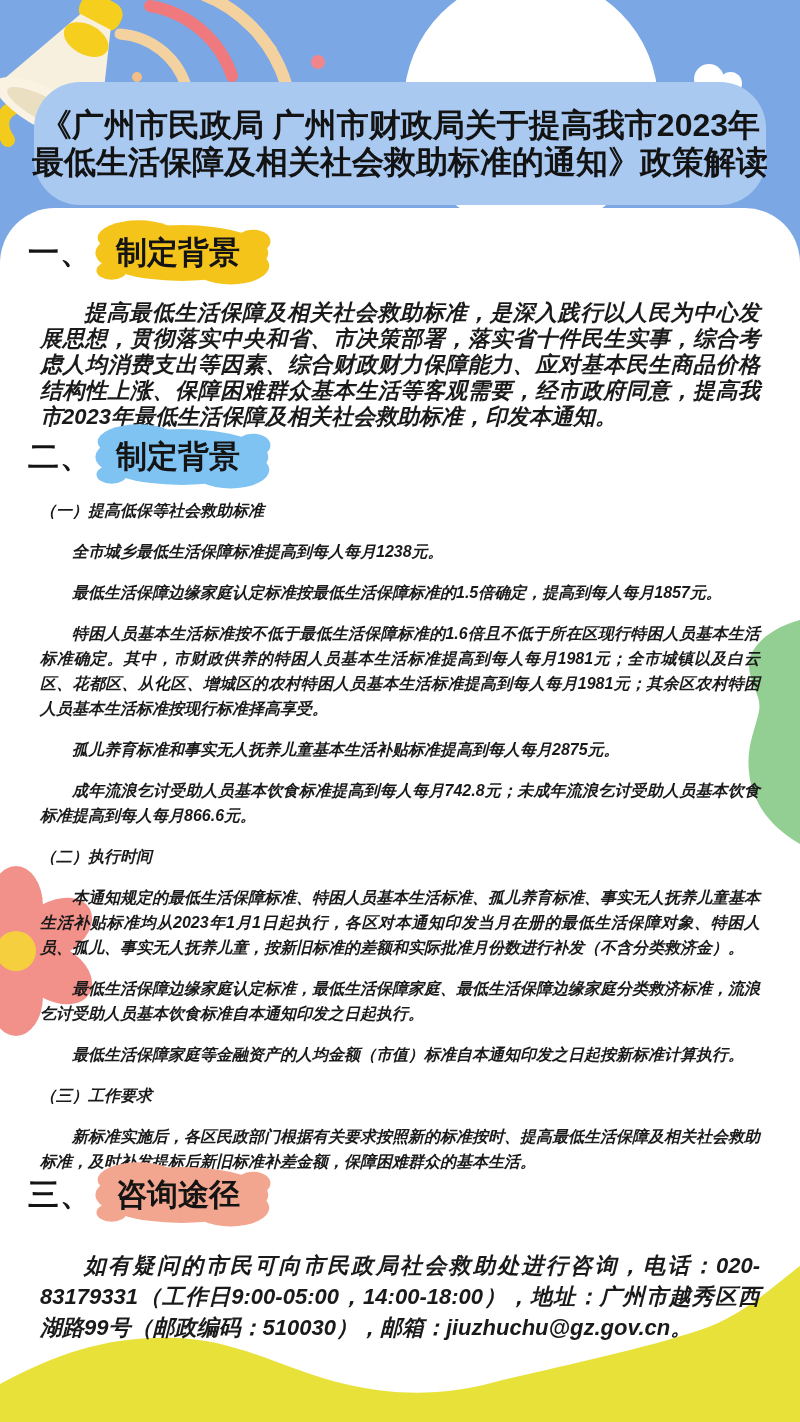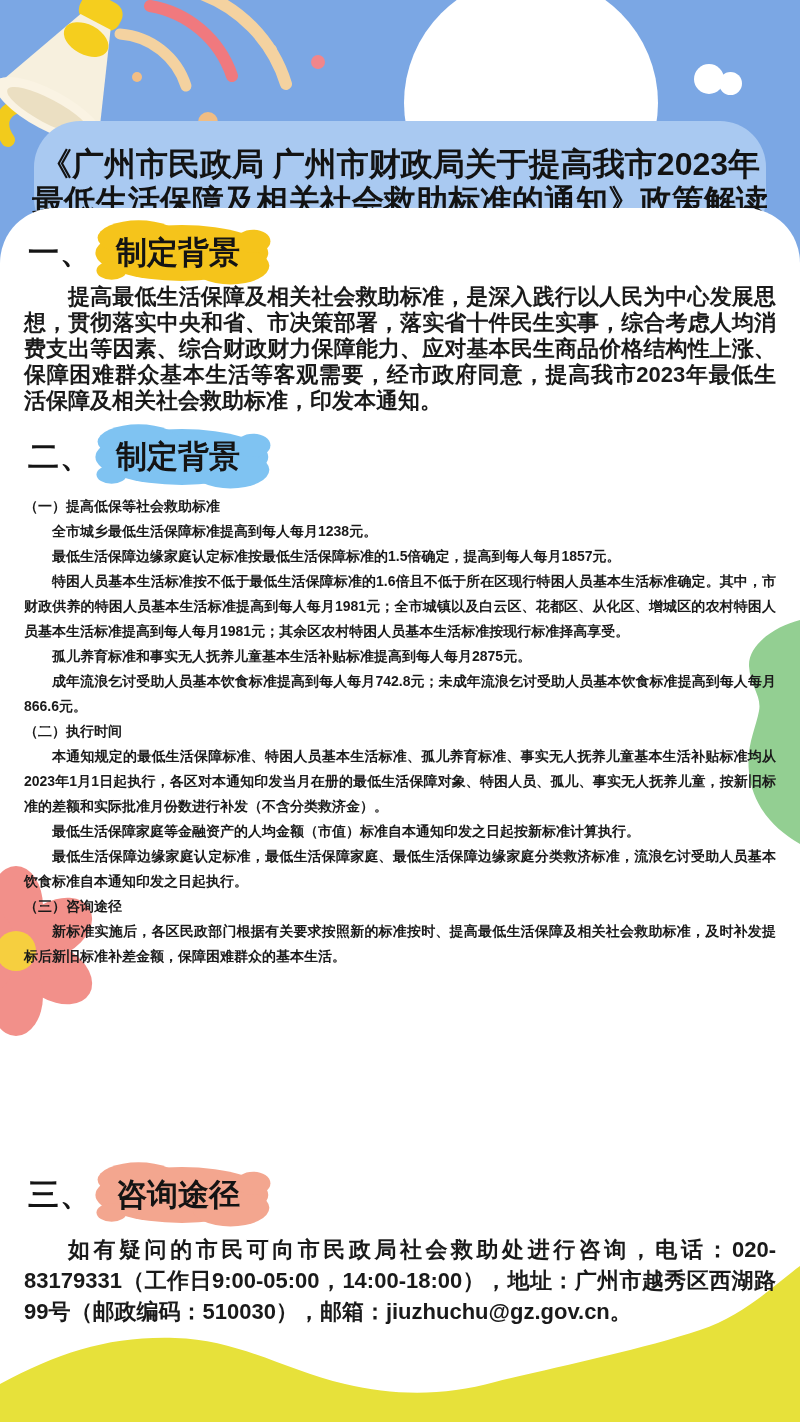--- a/index.html
+++ b/index.html
@@ -11,21 +11,21 @@
   }
   
   .cloud{position:absolute;background:#FFFFFF;border-radius:50%;}
   .c1{left:404px;top:-24px;width:254px;height:254px;}
   .c2{left:694px;top:64px;width:30px;height:30px;}
   .c3{left:719px;top:72px;width:23px;height:23px;}
   .megaphone-svg{position:absolute;left:0;top:0;width:360px;height:170px;overflow:visible;}
   .title-card{
     position:absolute;left:34px;top:82px;width:732px;height:123px;
     background:#A9C9F1;border-radius:46px;
-    display:flex;flex-direction:column;justify-content:center;align-items:center;margin-top:39px;
+    display:flex;flex-direction:column;justify-content:center;align-items:center;
   }
   .title-line{
     font-size:32px;line-height:37px;color:#131313;letter-spacing:0px;
     white-space:nowrap;text-align:center;
   }
   
   .panel{
     position:absolute;left:0;top:208px;width:800px;height:1214px;
     background:#FFFFFF;border-radius:55px 55px 0 0;overflow:hidden;
   }
@@ -37,24 +37,24 @@
   .sec-head{position:absolute;display:flex;align-items:center;font-size:31px;color:#141414;}
   .sh1{top:10px;left:28px;}
   .sh2{top:214px;left:28px;}
   .sh3{top:952px;left:28px;}
   .sec-num{margin-right:4px;letter-spacing:1px;position:relative;z-index:1;}
   .sec-title{position:relative;padding:14px 20px;text-align:right;}
   .sec-title .blob{position:absolute;left:-6px;top:0;width:112%;height:100%;z-index:0;}
   .sec-title .t{position:relative;z-index:1;}
   
   .body-text{position:absolute;left:24px;right:24px;text-align:justify;}
-  .body-text p{margin:0;}
+  .body-text p{margin:16px;font-style:italic;}
   .ind{text-indent:2em;}
   .p-intro{top:76px;font-size:22px;line-height:26px;}
-  .p-main{top:286px;font-size:14px;line-height:25px;}
+  .p-main{top:274px;font-size:16px;line-height:25px;}
   .p-contact{top:1026px;font-size:22px;line-height:31px;}
 </style>
 </head>
 <body>
 
 <div class="poster">
 
   <div class="cloud c1"></div>
   <div class="cloud c2"></div>
   <div class="cloud c3"></div>
@@ -159,23 +159,23 @@
 
     <div class="body-text p-main">
       <p>（一）提高低保等社会救助标准</p>
       <p class="ind">全市城乡最低生活保障标准提高到每人每月1238元。</p>
       <p class="ind">最低生活保障边缘家庭认定标准按最低生活保障标准的1.5倍确定，提高到每人每月1857元。</p>
       <p class="ind">特困人员基本生活标准按不低于最低生活保障标准的1.6倍且不低于所在区现行特困人员基本生活标准确定。其中，市财政供养的特困人员基本生活标准提高到每人每月1981元；全市城镇以及白云区、花都区、从化区、增城区的农村特困人员基本生活标准提高到每人每月1981元；其余区农村特困人员基本生活标准按现行标准择高享受。</p>
       <p class="ind">孤儿养育标准和事实无人抚养儿童基本生活补贴标准提高到每人每月2875元。</p>
       <p class="ind">成年流浪乞讨受助人员基本饮食标准提高到每人每月742.8元；未成年流浪乞讨受助人员基本饮食标准提高到每人每月866.6元。</p>
       <p>（二）执行时间</p>
       <p class="ind">本通知规定的最低生活保障标准、特困人员基本生活标准、孤儿养育标准、事实无人抚养儿童基本生活补贴标准均从2023年1月1日起执行，各区对本通知印发当月在册的最低生活保障对象、特困人员、孤儿、事实无人抚养儿童，按新旧标准的差额和实际批准月份数进行补发（不含分类救济金）。</p>
+      <p class="ind">最低生活保障边缘家庭认定标准，最低生活保障家庭、最低生活保障边缘家庭分类救济标准，流浪乞讨受助人员基本饮食标准自本通知印发之日起执行。</p>
       <p class="ind">最低生活保障家庭等金融资产的人均金额（市值）标准自本通知印发之日起按新标准计算执行。</p>
-      <p class="ind">最低生活保障边缘家庭认定标准，最低生活保障家庭、最低生活保障边缘家庭分类救济标准，流浪乞讨受助人员基本饮食标准自本通知印发之日起执行。</p>
-      <p>（三）咨询途径</p>
+      <p>（三）工作要求</p>
       <p class="ind">新标准实施后，各区民政部门根据有关要求按照新的标准按时、提高最低生活保障及相关社会救助标准，及时补发提标后新旧标准补差金额，保障困难群众的基本生活。</p>
     </div>
 
     <div class="sec-head sh3">
       <span class="sec-num">三、</span>
       <span class="sec-title">
         <svg class="blob" viewBox="0 0 170 60" preserveAspectRatio="none">
           <g fill="#F3A68F">
             <ellipse cx="85" cy="30" rx="80" ry="24"></ellipse>
             <ellipse cx="45" cy="17" rx="38" ry="15"></ellipse>

